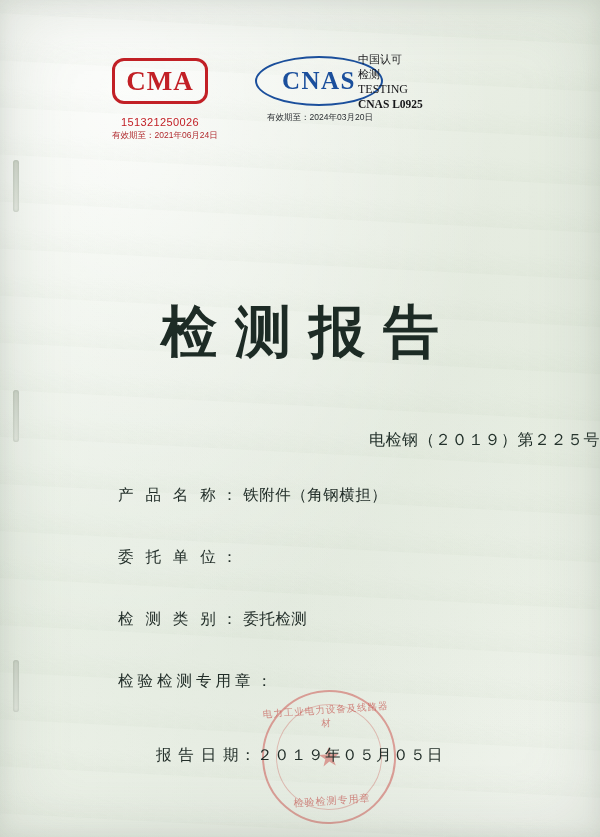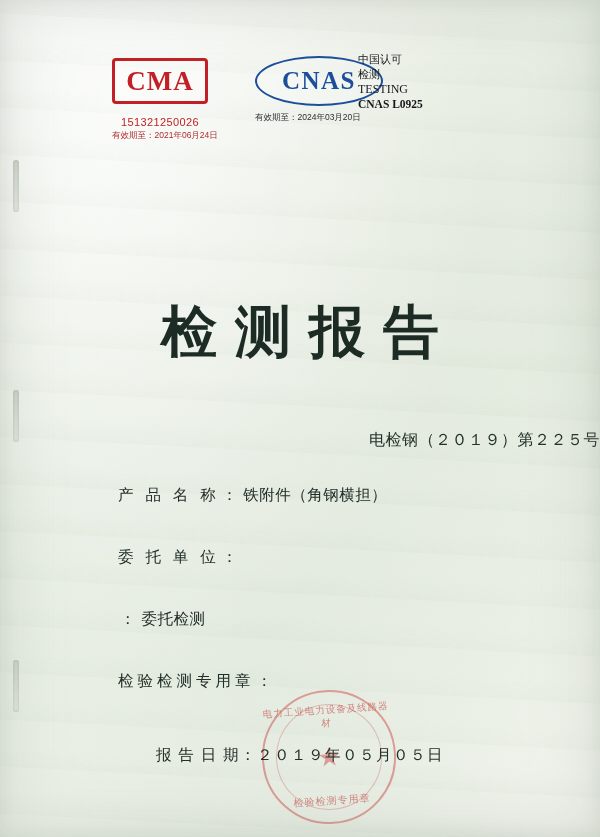--- a/index.html
+++ b/index.html
@@ -61,21 +61,21 @@
   }
   .cma {
     position: absolute;
     left: 112px;
     top: 10px;
     width: 96px;
     text-align: center;
   }
   .cma-box {
     border: 3px solid #c22026;
-    border-radius: 4px;
+    border-radius: 12px;
     height: 40px;
     display: flex;
     align-items: center;
     justify-content: center;
     color: #c22026;
     font-weight: bold;
     font-size: 27px;
     letter-spacing: 1px;
     font-family: "Liberation Serif", serif;
     background: rgba(255,255,255,0.25);
@@ -112,20 +112,21 @@
     align-items: center;
     justify-content: center;
     font-family: "Liberation Serif", serif;
     background: rgba(255,255,255,0.2);
   }
   .cnas-date {
     color: #2b2f33;
     font-size: 8.5px;
     margin-top: 6px;
     white-space: nowrap;
+    text-align: center;
   }
   .cnas-text {
     position: absolute;
     left: 358px;
     top: 4px;
     color: #17171a;
     font-size: 11px;
     line-height: 15px;
     font-family: Liberation Serif, serif;
   }
@@ -301,20 +302,21 @@
     <div class="frow">
       <span class="flabel">产 品 名 称</span>
       <span class="fcolon">：</span>
       <span class="fvalue">铁附件（角钢横担）</span>
     </div>
     <div class="frow">
       <span class="flabel">委 托 单 位</span>
       <span class="fcolon">：</span>
     </div>
     <div class="frow">
+      <span class="flabel">检 测 类 别</span>
       <span class="fcolon">：</span>
       <span class="fvalue">委托检测</span>
     </div>
     <div class="frow">
       <span class="flabel">检验检测专用章</span>
       <span class="fcolon">：</span>
       <span class="fvalue"></span>
     </div>
   </div>
 

